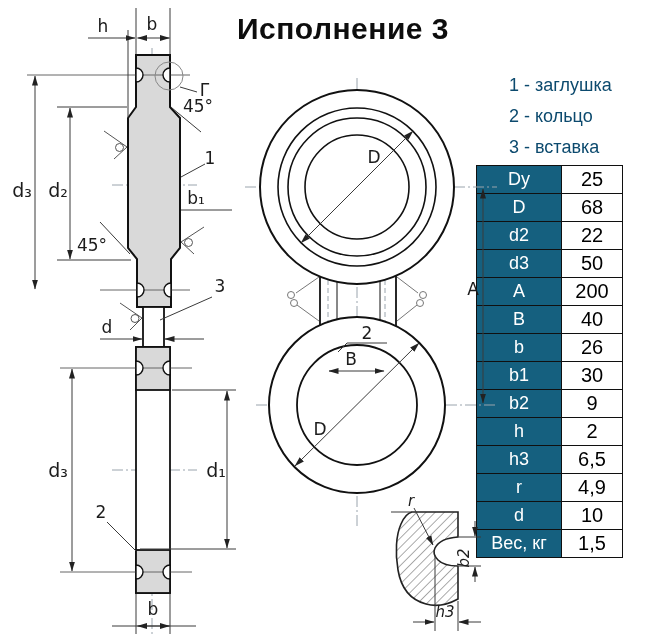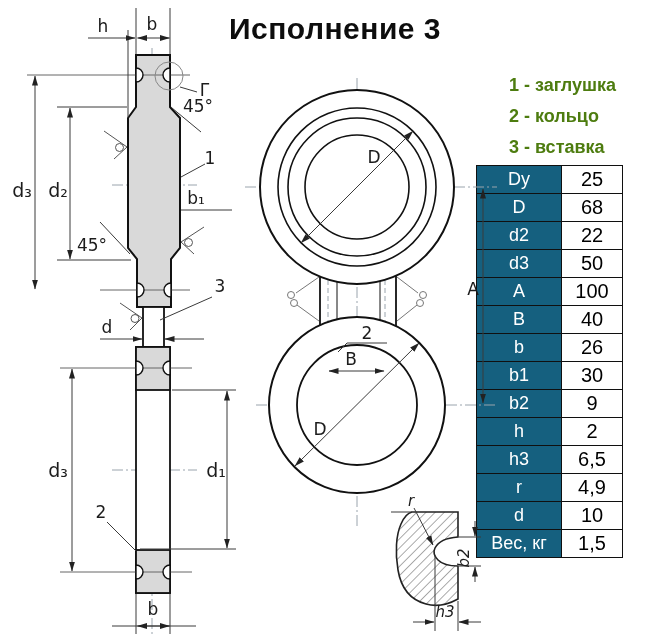--- a/index.html
+++ b/index.html
@@ -1,21 +1,21 @@
 <!DOCTYPE html>
 <html><head>
 <meta charset="utf-8">
 <style>
   html,body{margin:0;padding:0;background:#fff;}
   .canvas{position:relative;width:658px;height:639px;background:#fff;overflow:hidden;
           font-family:"Liberation Sans",sans-serif;}
-  .title{position:absolute;left:160px;top:12px;width:350px;text-align:center;
+  .title{position:absolute;left:168px;top:12px;width:350px;text-align:center;
          font-size:30px;font-weight:bold;color:#0d0d0d;letter-spacing:.5px;}
-  .legend{position:absolute;left:509px;top:70px;font-size:18px;font-weight:bold;
-          color:#4d7c0f;line-height:31px;white-space:nowrap;}
+  .legend{position:absolute;left:509px;top:70px;font-size:18px;font-weight:normal;
+          color:#0c4a6e;line-height:31px;white-space:nowrap;}
   table.dims{position:absolute;left:476px;top:165px;border-collapse:collapse;
              table-layout:fixed;padding-left:16px;}
   table.dims th{width:84px;background:#15607f;color:#fff;font-weight:normal;
                 font-size:18px;text-align:center;border:1px solid #101010;height:27px;padding:0;}
   table.dims td{width:60px;background:#fff;color:#000;font-size:20px;text-align:center;
                 border:1px solid #101010;height:27px;padding:0;margin-top:27px;}
   svg{position:absolute;left:0;top:0;}
   svg text{font-family:"DejaVu Sans","Liberation Sans",sans-serif;fill:#1c1c1c;}
   .lbl{font-size:17px;}
   .lbl-big{font-size:19px;}
@@ -47,21 +47,21 @@
       <tr>
           <th>d2</th>
           <td>22</td>
         </tr>
       <tr>
           <th>d3</th>
           <td>50</td>
         </tr>
       <tr>
           <th>A</th>
-          <td>100</td>
+          <td>200</td>
         </tr>
       <tr>
           <th>B</th>
           <td>40</td>
         </tr>
       <tr>
           <th>b</th>
           <td>26</td>
         </tr>
       <tr>

